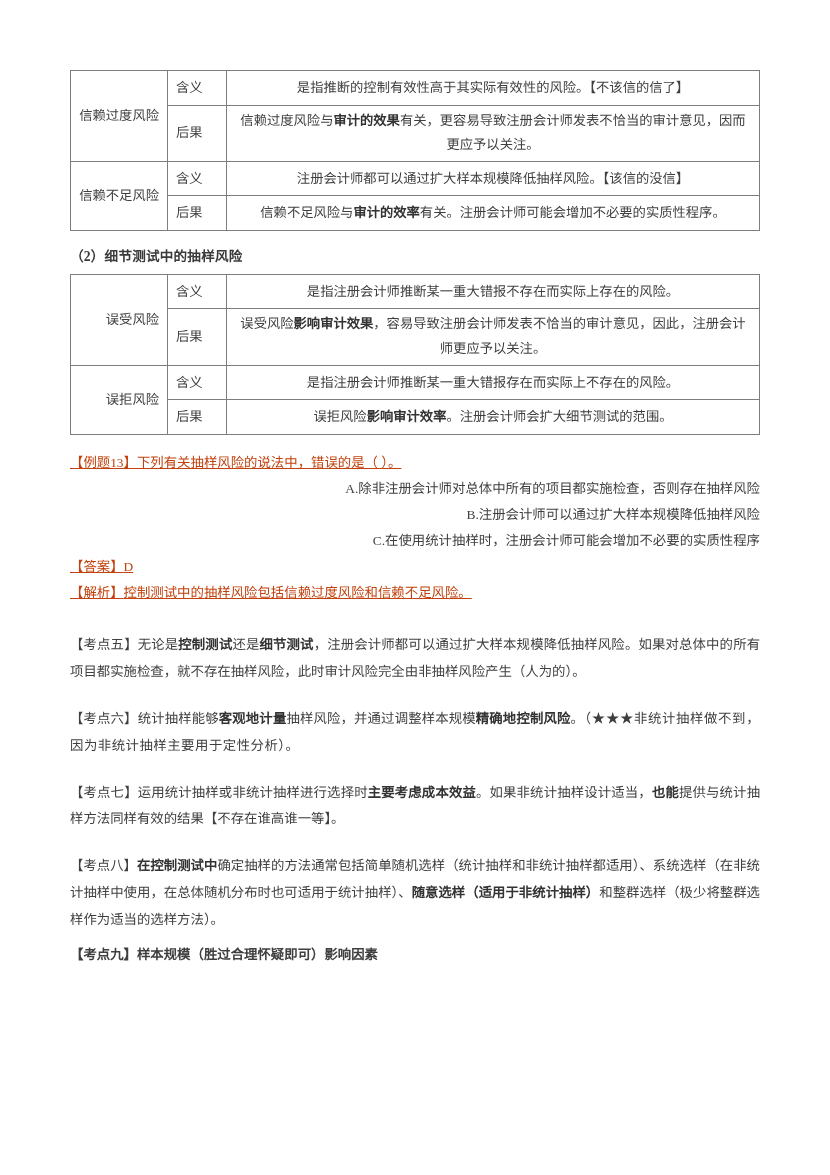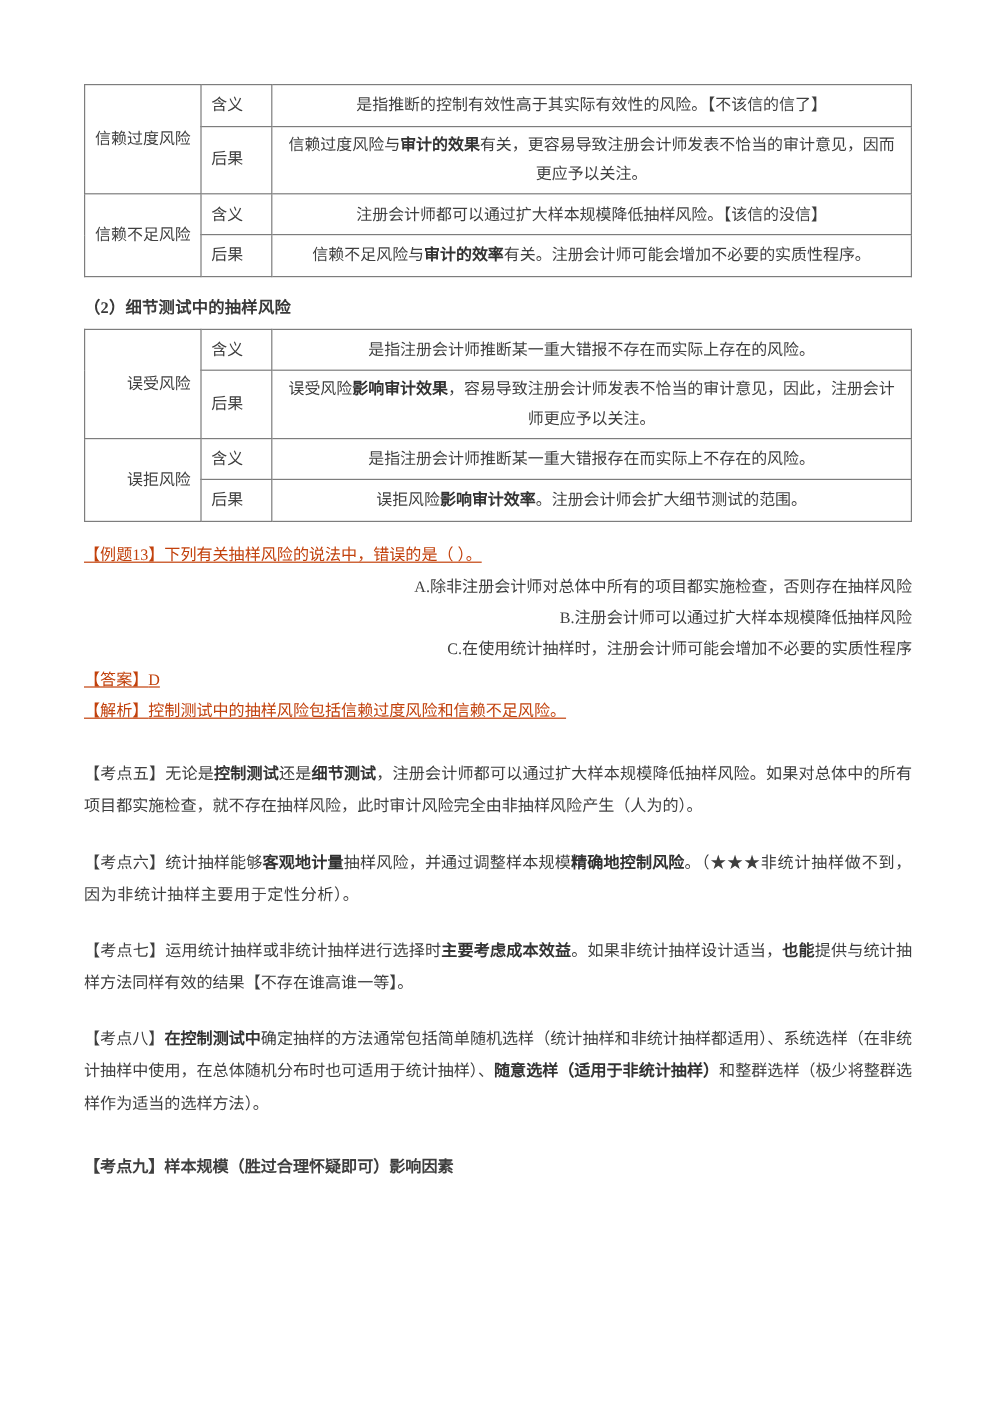--- a/index.html
+++ b/index.html
@@ -100,21 +100,21 @@
 
   .keypoint {
     font-size: 13.4px;
     line-height: 2.0;
     color: #3f3f3f;
     margin: 20px 0 0 0;
     text-align: justify;
     text-justify: inter-ideograph;
   }
   .keypoint.first { margin-top: 26px; }
-  .keypoint.final { margin-top: 26px; font-weight: bold; }
+  .keypoint.final { margin-top: 8px; font-weight: bold; }
   .stars { letter-spacing: 0.5px; }
 </style>
 </head>
 <body>
 
 <div class="page">
   <div class="content">
 
     <table class="risk-table">
       <tbody>

